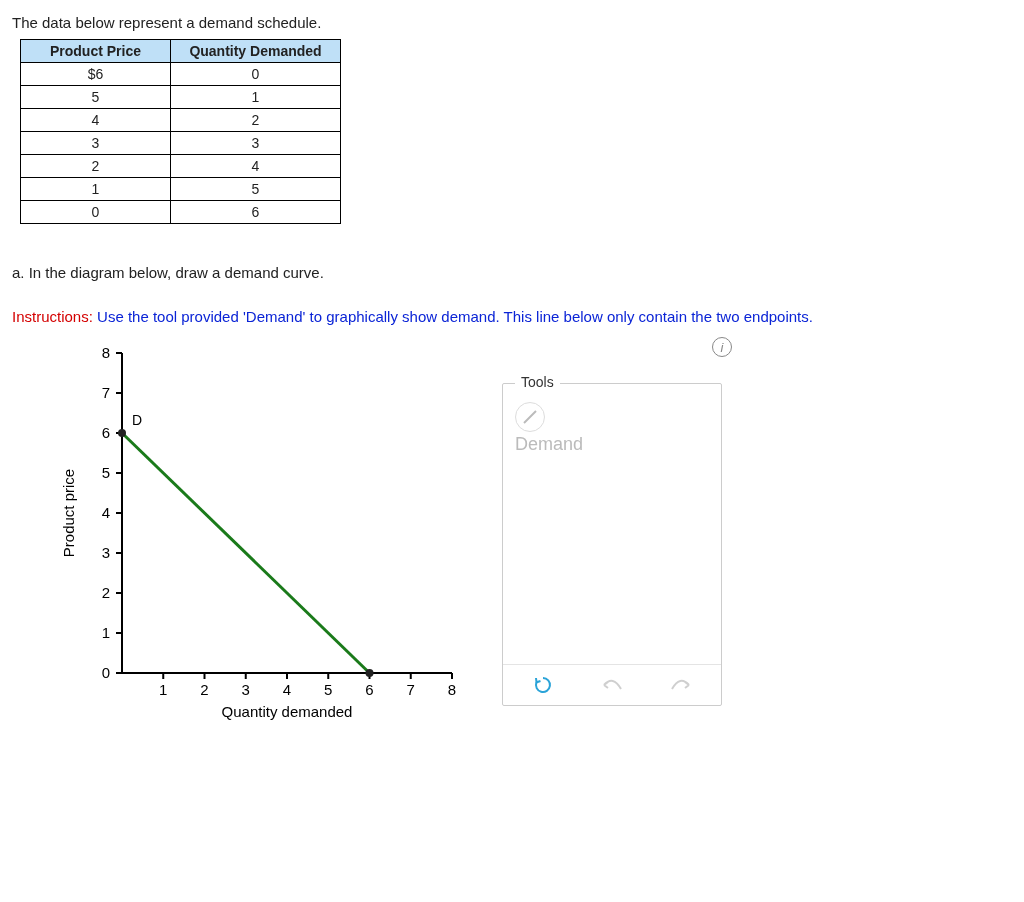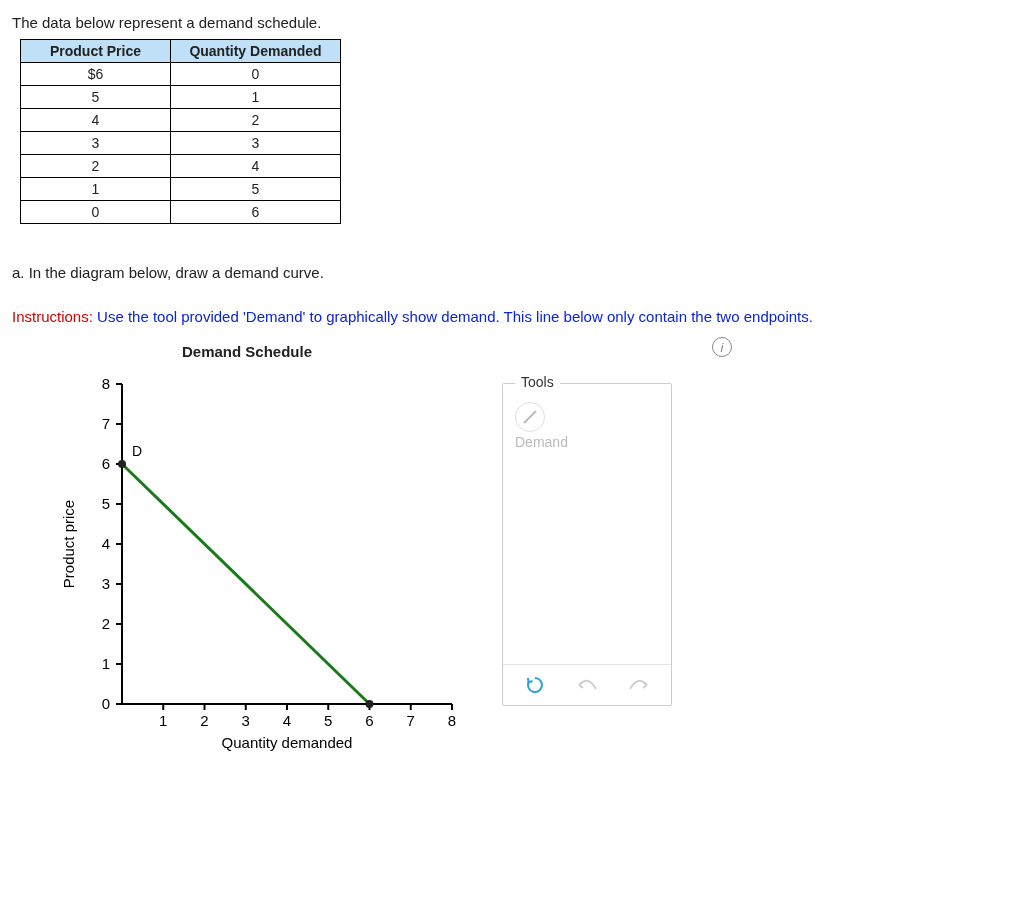--- a/index.html
+++ b/index.html
@@ -61,21 +61,21 @@
     border: 1.5px solid #888;
     border-radius: 50%;
     display: flex; align-items: center; justify-content: center;
     color: #888; font-size: 13px; font-style: italic;
     position: absolute;
     right: 280px; top: -6px;
     cursor: pointer;
   }
 
   .tools-panel {
-    width: 170px;
+    width: 220px;
     border: 1px solid #ccc;
     border-radius: 2px;
     position: relative;
     margin-top: 40px;
     background: #fff;
   }
   .tools-fieldset {
     position: relative;
     padding: 18px 12px 8px 12px;
     min-height: 280px;
@@ -87,21 +87,21 @@
     padding: 0 6px;
     font-size: 14px;
     color: #333;
   }
   .tool-item {
     display: flex;
     flex-direction: column;
     align-items: flex-start;
     gap: 2px;
     color: #bbb;
-    font-size: 14px;
+    font-size: 18px;
     cursor: pointer;
   }
   .tool-icon {
     width: 30px; height: 30px;
     border: 1px solid #ddd;
     border-radius: 50%;
     display: flex; align-items: center; justify-content: center;
   }
   .tool-icon svg { stroke: #bbb; }
   .tools-footer {
@@ -165,21 +165,20 @@
 <div class="part-a">a. In the diagram below, draw a demand curve.</div>
 
 <div class="instructions">
   <span class="kw">Instructions:</span><span> Use the tool provided 'Demand' to graphically show demand. This line below only contain the two endpoints.</span>
 </div>
 
 <div class="chart-row">
   <div class="info-icon">i</div>
 
   <div class="chart-wrap">
-    <div class="chart-title">Demand Schedule</div>
     <svg class="chart" id="chart-svg" width="420" height="380">
         <line x1="70" y1="10" x2="70" y2="330" class="axis"></line>
         <line x1="70" y1="330" x2="400" y2="330" class="axis"></line>
         <line x1="64" y1="330" x2="70" y2="330" class="tick"></line>
         <text x="58" y="335" text-anchor="end" class="ticklabel">0</text>
         <line x1="64" y1="290" x2="70" y2="290" class="tick"></line>
         <text x="58" y="295" text-anchor="end" class="ticklabel">1</text>
         <line x1="64" y1="250" x2="70" y2="250" class="tick"></line>
         <text x="58" y="255" text-anchor="end" class="ticklabel">2</text>
         <line x1="64" y1="210" x2="70" y2="210" class="tick"></line>

